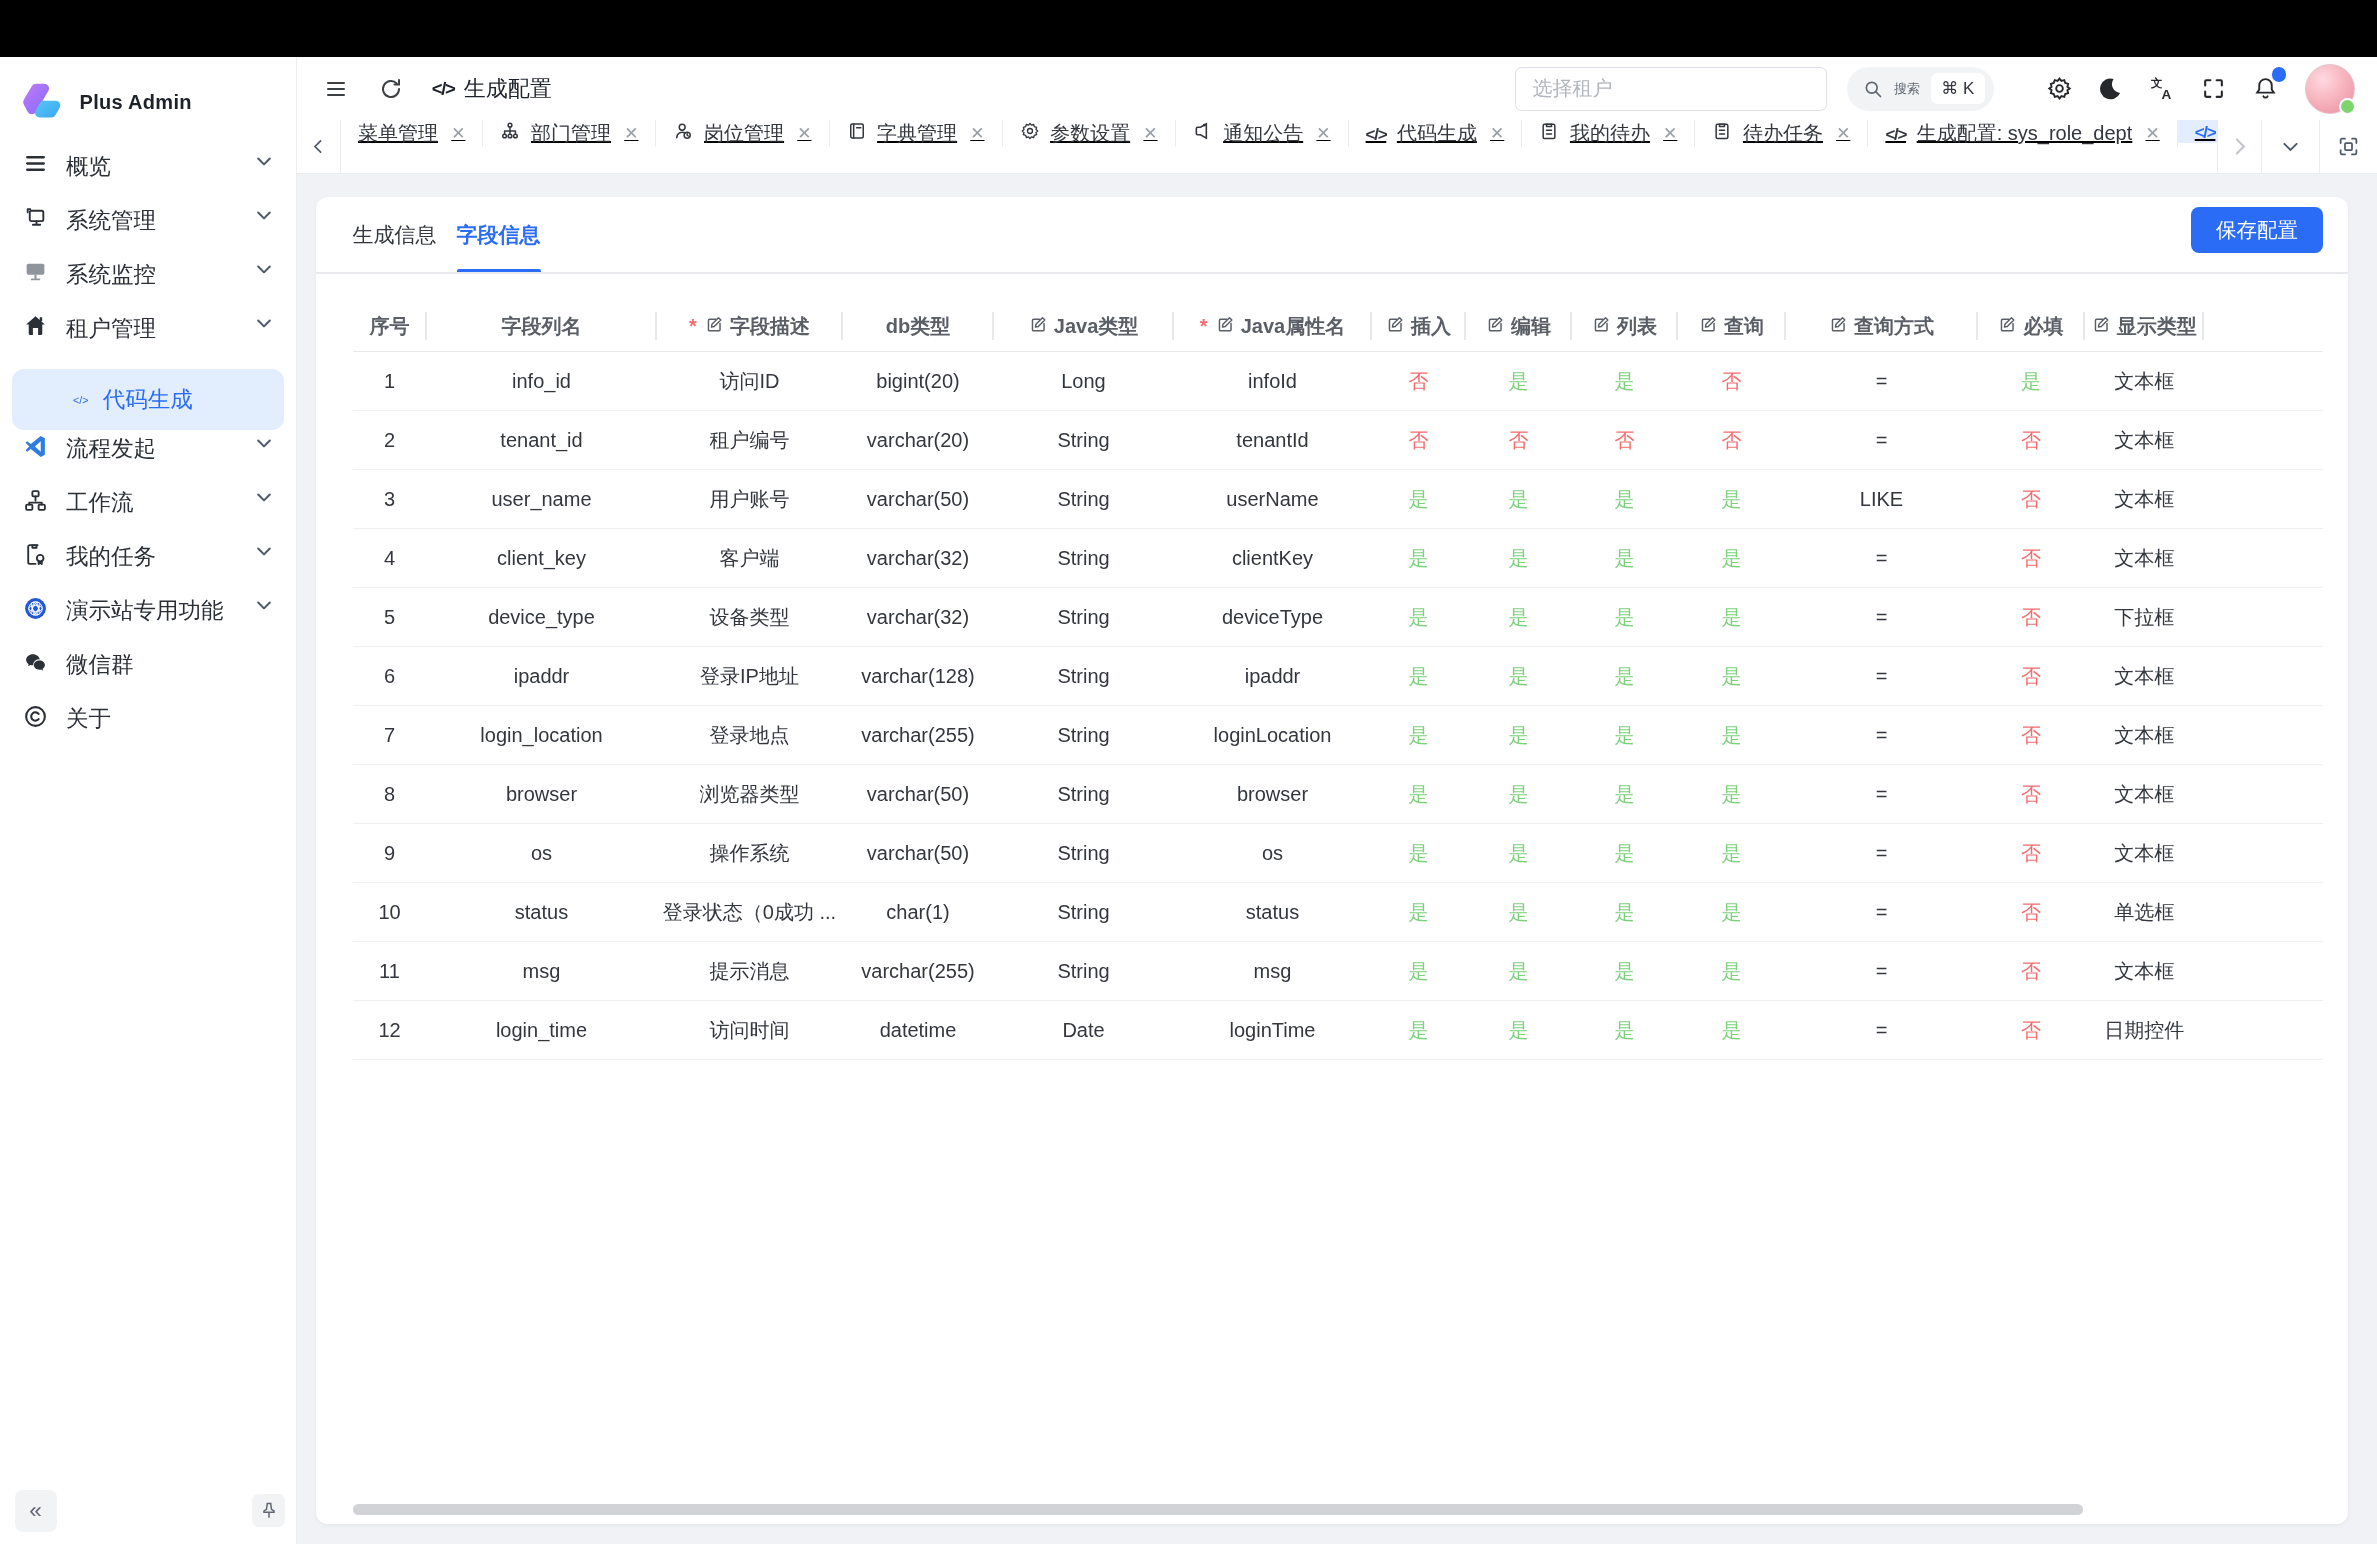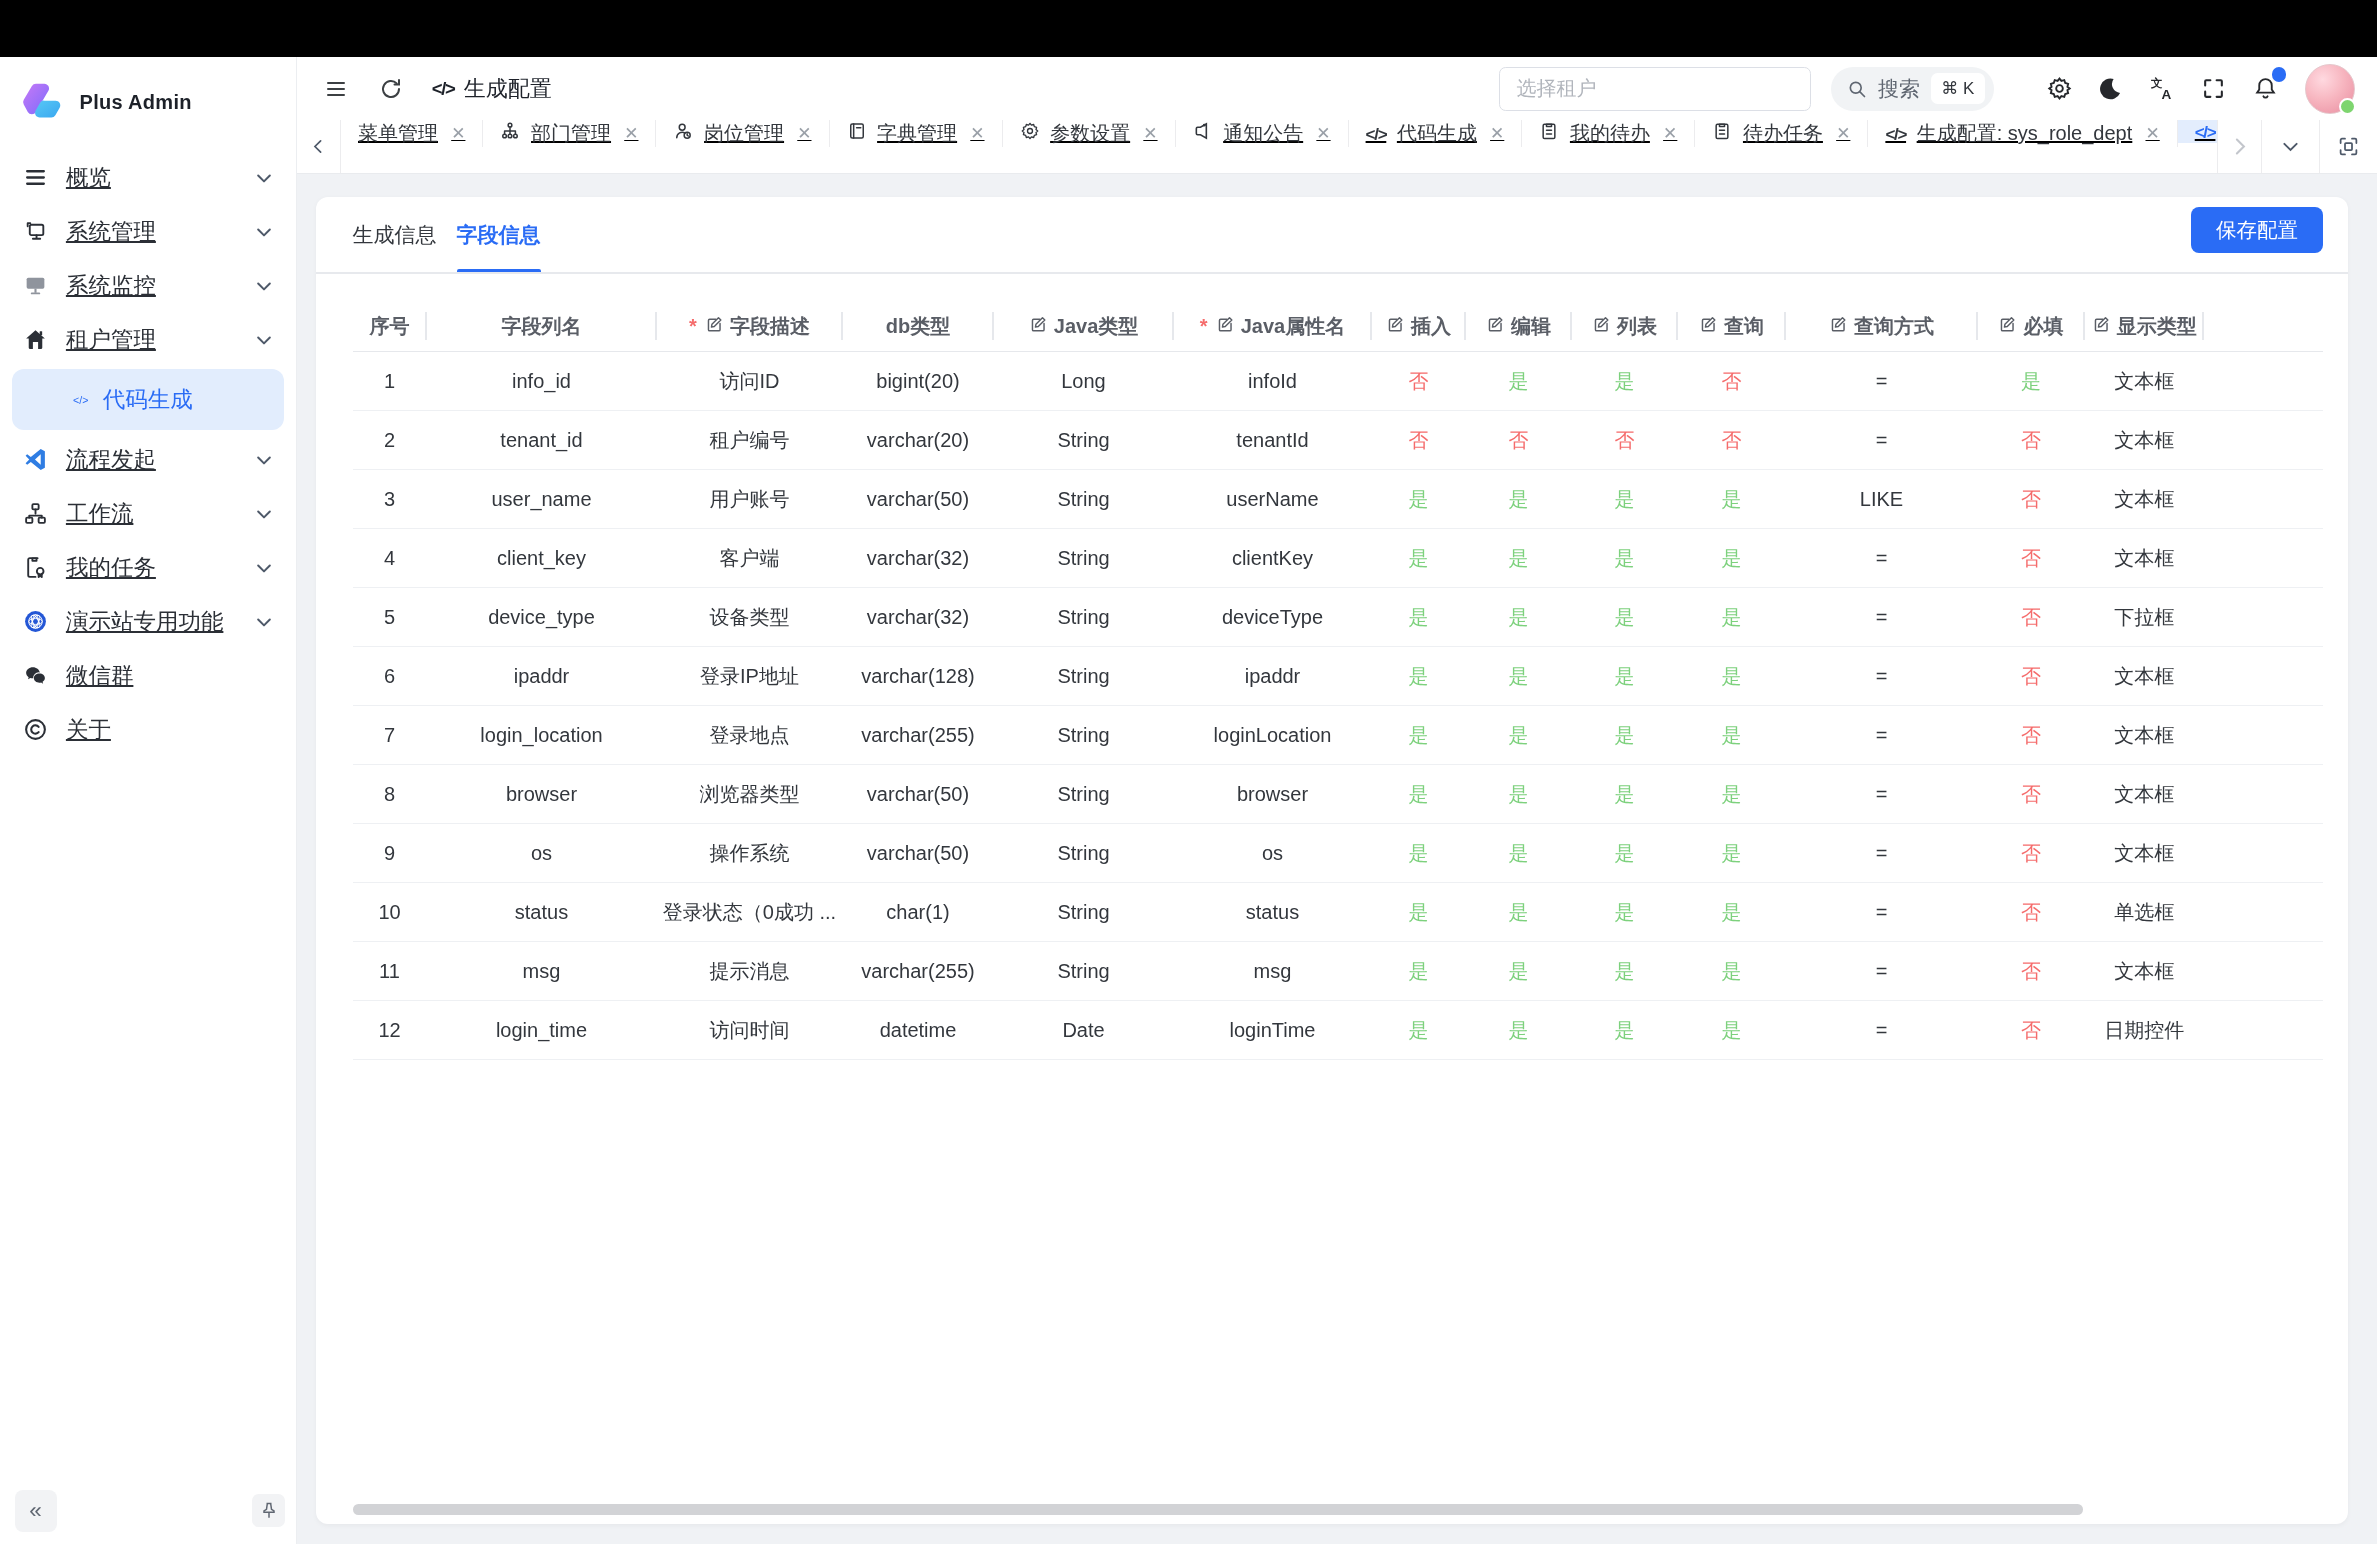--- a/index.html
+++ b/index.html
@@ -6,21 +6,21 @@
   html,body { width:2377px; height:1544px; font-family:"Liberation Sans","DejaVu Sans",sans-serif; background:#fff; overflow:hidden; }
   .topbar { position:absolute; left:0; top:0; width:2377px; height:57px; background:#000; }
   .app { position:absolute; left:0; top:57px; width:2377px; height:1487px; display:flex; }
 
   
   .sidebar { width:297px; background:#fff; border-right:1.3px solid #eceef1; position:relative; flex-shrink:0; }
   .logo-row { display:flex; align-items:center; gap:14.5px; padding:22.5px 20px 17px 20px; }
   .logo-mark { width:45px; height:45px; }
   .logo-text { font-size:20px; font-weight:bold; color:#1d2129; letter-spacing:0.3px; }
   .menu { padding:9.2px 0 0 0; }
-  .menu-item { height:54px; display:flex; align-items:center; padding:0 22.5px; cursor:pointer; color:#2b2f36;text-decoration:underline; }
+  .menu-item { height:54px; display:flex; padding:0 22.5px; cursor:pointer; color:#2b2f36; }
   .menu-item .mi-icon { width:26.4px; height:26.4px; display:flex; align-items:center; justify-content:center; flex-shrink:0; }
   .menu-item .mi-icon svg { width:25px; height:25px; }
   .menu-item .mi-label { font-size:22.5px; margin-left:17px; flex:1; white-space:nowrap; }
   .menu-item .mi-chevron { width:20px; height:20px; color:#4e5969; }
   .menu-item.active { color:#2a6cf5; }
   .menu-item.active .mi-chevron { color:#2a6cf5; }
   .submenu-item { margin:2.6px 12px; height:61px; border-radius:12px; background:#e2edfd; display:flex; align-items:center; padding-left:61px; color:#2a6cf5; cursor:pointer; }
   .submenu-item .mi-label { font-size:22.5px; margin-left:14.5px; }
   .side-footer-collapse { position:absolute; left:14.5px; bottom:12px; width:42px; height:42px; border-radius:8px; background:#f2f3f5; display:flex; align-items:center; justify-content:center; color:#5f6671; font-size:22.5px; cursor:pointer; }
   .side-footer-pin { position:absolute; right:10.6px; bottom:17px; width:33px; height:33px; border-radius:6.6px; background:#f2f3f5; display:flex; align-items:center; justify-content:center; color:#5f6671; cursor:pointer; }
@@ -29,21 +29,21 @@
   .main { flex:1; display:flex; flex-direction:column; min-width:0; }
   .hdr { height:63px; background:#fff; display:flex; align-items:center; padding:0 22.5px 0 24px; }
   .hdr-icon-btn { width:29px; height:29px; display:flex; align-items:center; justify-content:center; color:#3c4043; cursor:pointer; margin-right:26.4px; }
   .hdr-icon-btn svg { width:24px; height:24px; }
   .breadcrumb { display:flex; align-items:center; gap:9.2px; color:#1d2129; font-size:22px; }
   .breadcrumb .code-glyph { font-size:18.5px; font-weight:bold; color:#1d2129; letter-spacing:-1.3px; }
   .hdr-spacer { flex:1; }
   .tenant-input { width:312px; height:44px; border:1.3px solid #dcdfe6; border-radius:6.6px; background:#fff; font-size:20px; padding:0 16px; color:#303133; outline:none; margin-right:20px; font-family:inherit; }
   .tenant-input::placeholder { color:#b1b5bc; }
   .search-pill { height:44px; background:#f1f3f5; border-radius:22.5px; display:flex; align-items:center; padding:0 9.2px 0 16px; gap:10.6px; cursor:pointer; margin-right:28px; }
-  .search-pill .sp-label { font-size:21px; color:#5f6671; }
+  .search-pill .sp-label { font-size:13px; color:#5f6671; }
   .search-pill .sp-kbd { background:#fff; border-radius:6.6px; padding:5.3px 10.6px; font-size:17px; color:#33373d; }
   .search-pill svg { width:20px; height:20px; color:#5f6671; }
   .hdr-tool { width:29px; height:29px; display:flex; align-items:center; justify-content:center; color:#26282c; cursor:pointer; margin-left:22.5px; position:relative; }
   .hdr-tool svg { width:25px; height:25px; }
   .badge-dot { position:absolute; right:-6.6px; top:-6.6px; width:14.5px; height:14.5px; border-radius:50%; background:#2a6cf5; }
   .avatar-wrap { position:relative; margin-left:25px; cursor:pointer; }
   .avatar { width:50px; height:50px; border-radius:50%; background:radial-gradient(circle at 35% 30%, #ffd9e0 0%, #f7b6c0 45%, #ef9fae 75%, #e88fa2 100%); border:0.7px solid #e5c7cc; }
   .avatar-status { position:absolute; right:-1.3px; bottom:-1.3px; width:17px; height:17px; border-radius:50%; background:#7ed56f; border:2px solid #fff; }
 
   

